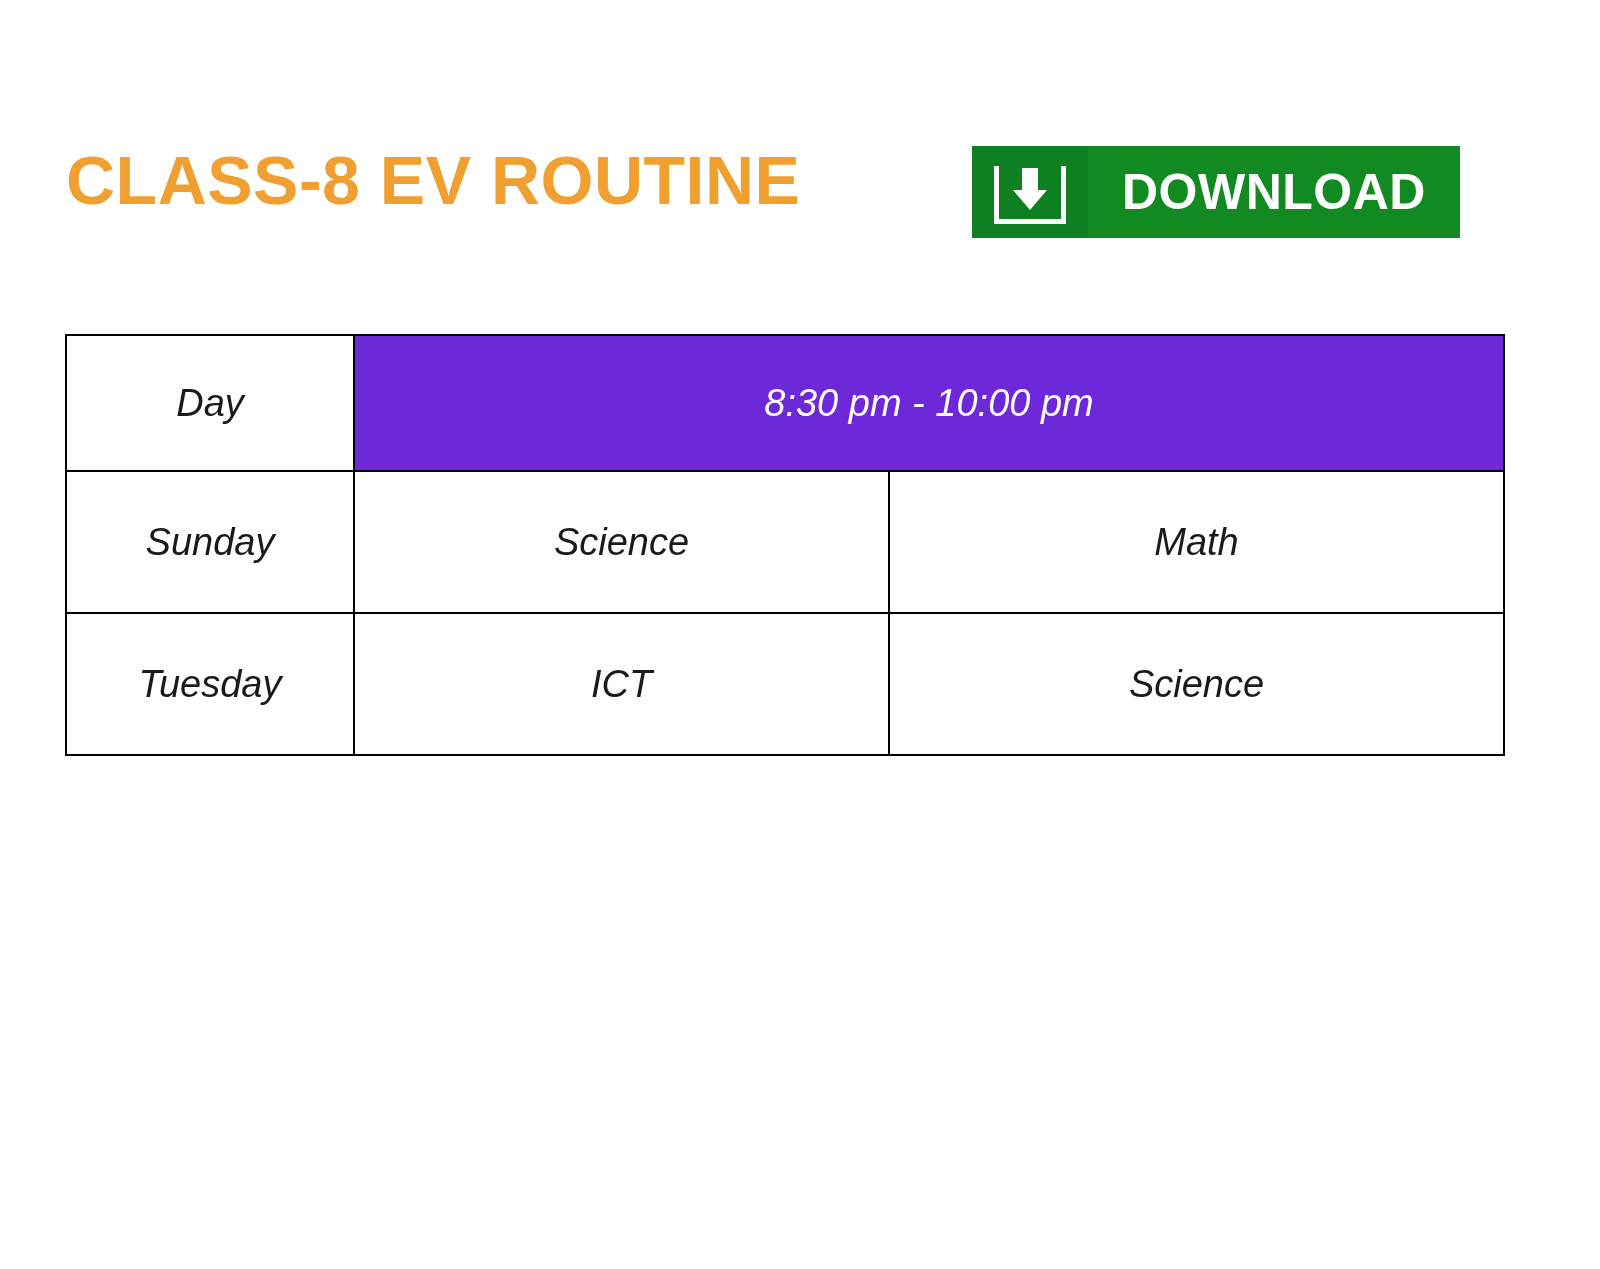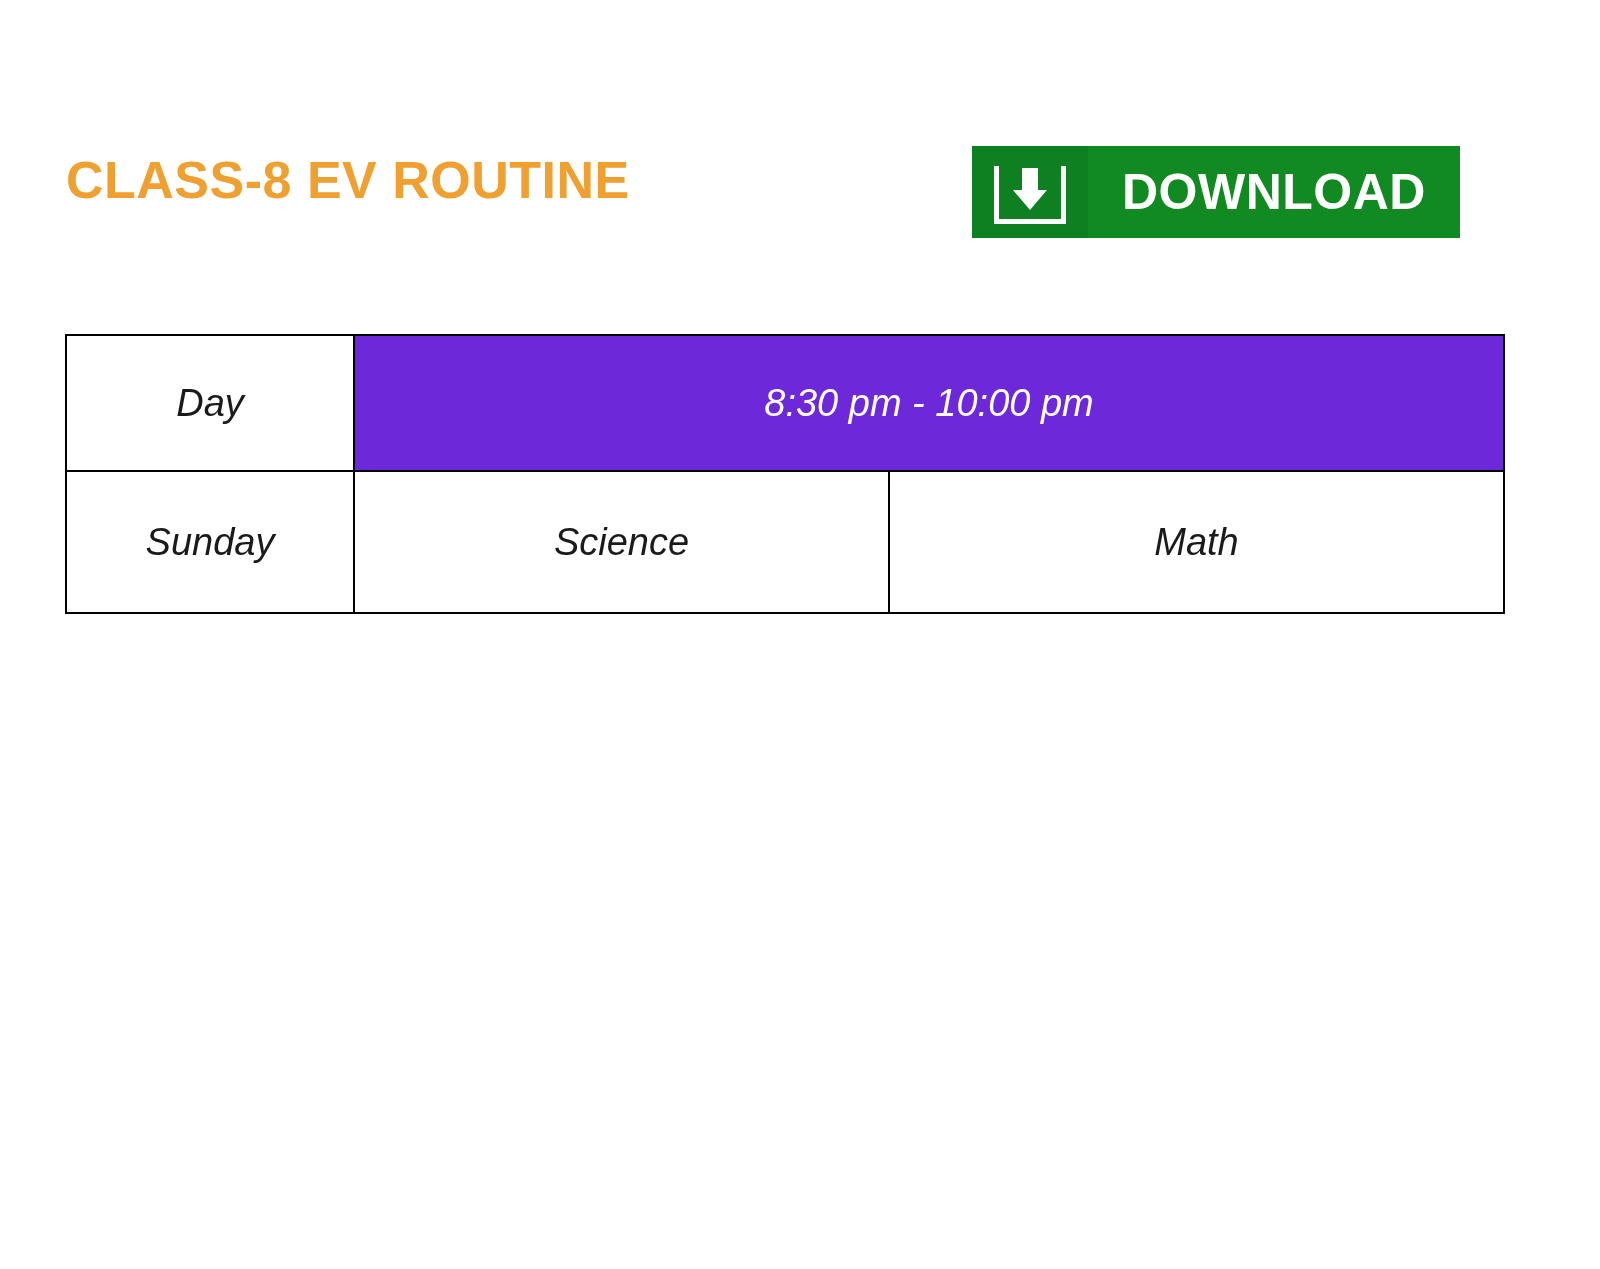--- a/index.html
+++ b/index.html
@@ -20,21 +20,21 @@
     top: 148px;
     left: 0;
     width: 1600px;
     height: 100px;
   }
 
   .page-title {
     position: absolute;
     left: 66px;
     top: 0;
-    font-size: 52px;
+    font-size: 68px;
     font-weight: bold;
     color: #f0a030;
     letter-spacing: 0.5px;
     line-height: 64px;
     white-space: nowrap;
   }
 
   .download-btn {
     position: absolute;
     left: 972px;
@@ -158,14 +158,19 @@
   <tbody>
     <tr>
       <td class="head-day">Day</td>
       <td class="head-time" colspan="2">8:30 pm - 10:00 pm</td>
     </tr>
     <tr class="body-row">
       <td>Sunday</td>
       <td>Science</td>
       <td>Math</td>
     </tr>
+    <tr class="body-row">
+      <td>Tuesday</td>
+      <td>ICT</td>
+      <td>Science</td>
+    </tr>
   </tbody>
 </table>
 
 </body></html>

